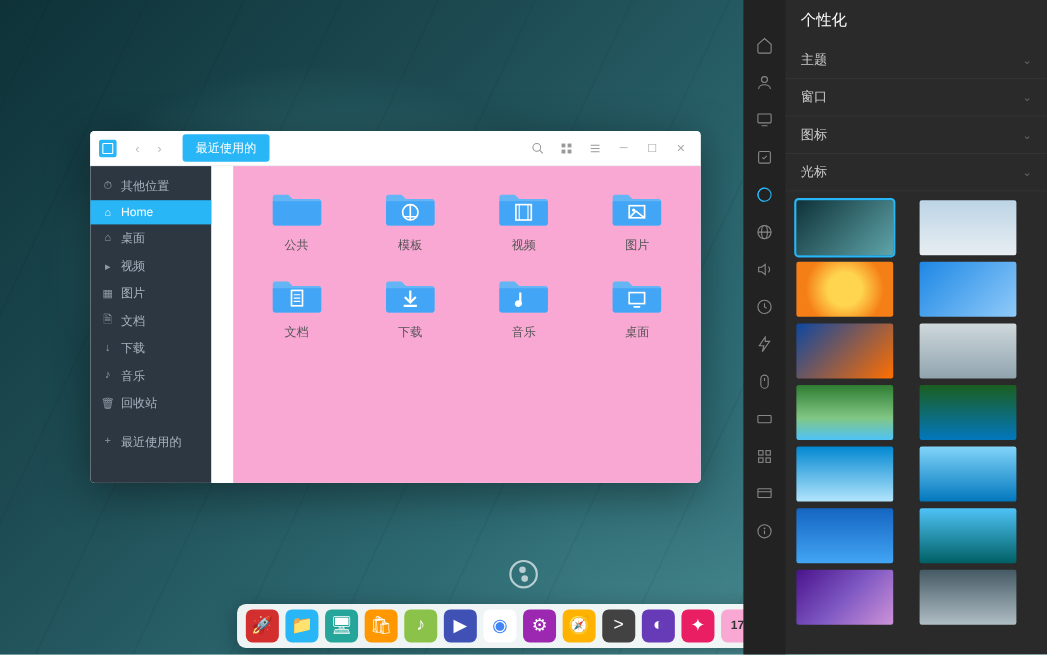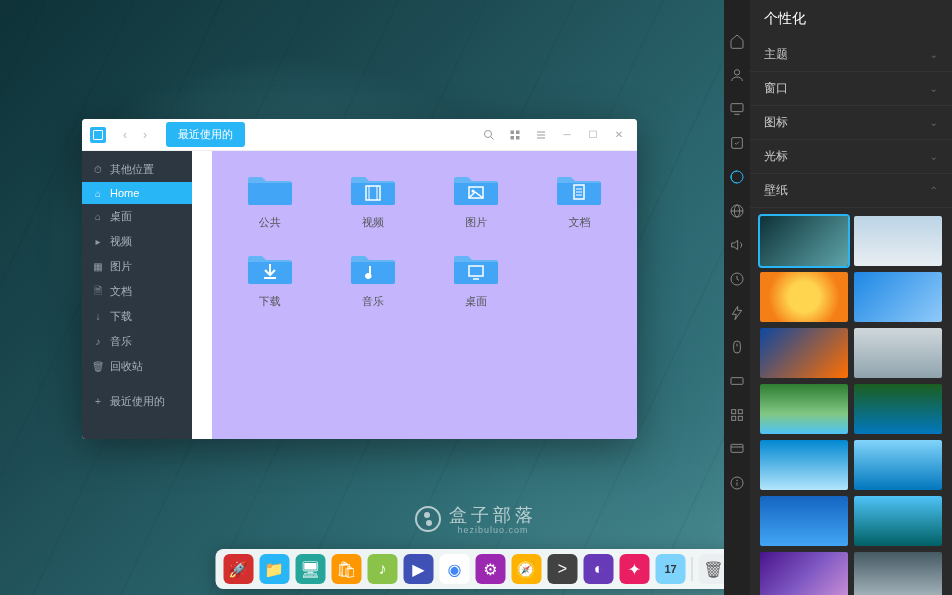--- a/index.html
+++ b/index.html
@@ -16,42 +16,42 @@
 .fm-navbtn { width: 18px; height: 18px; display: flex; align-items: center; justify-content: center; color: #bbb; cursor: pointer; font-size: 12px; }
 .fm-tab { background: #29b6f6; color: #fff; font-size: 11px; padding: 5px 12px; border-radius: 3px; margin-left: 6px; }
 .fm-spacer { flex: 1; }
 .fm-toolbtn { width: 20px; height: 20px; display: flex; align-items: center; justify-content: center; color: #999; font-size: 12px; cursor: pointer; }
 .fm-winbtn { width: 20px; height: 20px; display: flex; align-items: center; justify-content: center; color: #aaa; font-size: 10px; cursor: pointer; }
 .fm-body { flex: 1; display: flex; }
 .fm-sidebar { width: 110px; background: #2d3742; color: #a8b2bd; font-size: 11px; padding: 6px 0; }
 .fm-side-item { padding: 5px 10px; display: flex; align-items: center; gap: 6px; cursor: pointer; }
 .fm-side-item.active { background: #29b6f6; color: #fff; }
 .fm-side-icon { width: 12px; height: 12px; display: inline-flex; align-items: center; justify-content: center; font-size: 10px; opacity: 0.8; }
-.fm-content { flex: 1; padding: 18px 10px; display: grid; grid-template-columns: repeat(4, 1fr); gap: 18px 8px; align-content: start; background: #c4b5fd; margin-left: 20px; }
+.fm-content { flex: 1; padding: 18px 10px; display: grid; grid-template-columns: repeat(4, 1fr); gap: 18px 8px; align-content: start; background: #f9a8d4; margin-left: 20px; }
 .folder { display: flex; flex-direction: column; align-items: center; gap: 6px; cursor: pointer; }
 .folder-icon { width: 52px; height: 40px; position: relative; }
 .folder-icon svg { width: 100%; height: 100%; }
 .folder-label { font-size: 11px; color: #555; }
 
 
 .watermark { position: absolute; left: 50%; bottom: 60px; transform: translateX(-50%); color: rgba(255,255,255,0.65); text-align: center; display: flex; align-items: center; gap: 8px; }
 .wm-logo { width: 26px; height: 26px; border: 2px solid rgba(255,255,255,0.65); border-radius: 50%; position: relative; }
 .wm-logo::before, .wm-logo::after { content: ""; position: absolute; width: 6px; height: 6px; background: rgba(255,255,255,0.65); border-radius: 50%; }
 .wm-logo::before { top: 4px; left: 7px; }
 .wm-logo::after { bottom: 4px; right: 7px; }
 .wm-text { font-size: 18px; letter-spacing: 4px; }
 .wm-sub { font-size: 9px; letter-spacing: 1px; display: block; margin-top: -2px; opacity: 0.7; }
 
 
 .dock { position: absolute; bottom: 6px; left: 50%; transform: translateX(-50%); height: 40px; background: rgba(255,255,255,0.92); border-radius: 8px; display: flex; align-items: center; padding: 0 8px; gap: 6px; box-shadow: 0 4px 20px rgba(0,0,0,0.3); }
 .dock-item { width: 30px; height: 30px; border-radius: 6px; display: flex; align-items: center; justify-content: center; font-size: 16px; cursor: pointer; color: #fff; }
 .dock-sep { width: 1px; height: 24px; background: #ccc; }
 
 
-.settings { position: absolute; right: 0; top: 0; width: 228px; height: 595px; background: #2a2a2a; color: #ccc; display: flex; }
+.settings { position: absolute; right: 0; top: 0; width: 276px; height: 595px; background: #2a2a2a; color: #ccc; display: flex; }
 .settings-icons { width: 38px; background: #222; display: flex; flex-direction: column; align-items: center; padding-top: 32px; gap: 16px; }
 .set-icon { width: 18px; height: 18px; color: #888; cursor: pointer; display: flex; align-items: center; justify-content: center; font-size: 14px; }
 .set-icon.active { color: #29b6f6; }
 .settings-main { flex: 1; display: flex; flex-direction: column; }
 .settings-title { padding: 10px 14px; font-size: 14px; color: #fff; }
 .settings-section { padding: 8px 14px; font-size: 12px; color: #ccc; display: flex; justify-content: space-between; align-items: center; border-bottom: 1px solid #333; cursor: pointer; }
 .settings-section .chev { font-size: 10px; color: #666; }
 .wallpapers { padding: 8px 10px; display: grid; grid-template-columns: 1fr 1fr; gap: 6px; overflow-y: auto; }
 .wp { width: 88px; height: 50px; border-radius: 2px; cursor: pointer; background-size: cover; }
 .wp.sel { outline: 2px solid #29b6f6; }
@@ -143,20 +143,30 @@
           <div class="folder-icon"><svg viewBox="0 0 52 40">
               <path d="M4 10c0-1 1-2 2-2h12l4 4h24c1 0 2 1 2 2v20c0 1-1 2-2 2H6c-1 0-2-1-2-2z" fill="#64b5f6"></path>
               <path d="M4 14h44v20c0 1-1 2-2 2H6c-1 0-2-1-2-2z" fill="#42a5f5"></path>
             </svg></div>
           <div class="folder-label">公共</div>
         </div>
         <div class="folder">
           <div class="folder-icon"><svg viewBox="0 0 52 40">
               <path d="M4 10c0-1 1-2 2-2h12l4 4h24c1 0 2 1 2 2v20c0 1-1 2-2 2H6c-1 0-2-1-2-2z" fill="#64b5f6"></path>
               <path d="M4 14h44v20c0 1-1 2-2 2H6c-1 0-2-1-2-2z" fill="#42a5f5"></path>
+              <circle cx="26" cy="24" r="7" fill="none" stroke="#fff" stroke-width="1.5"></circle>
+              <line x1="26" y1="17" x2="26" y2="31" stroke="#fff" stroke-width="1.5"></line>
+              <line x1="20" y1="28" x2="32" y2="28" stroke="#fff" stroke-width="1.5"></line>
+            </svg></div>
+          <div class="folder-label">模板</div>
+        </div>
+        <div class="folder">
+          <div class="folder-icon"><svg viewBox="0 0 52 40">
+              <path d="M4 10c0-1 1-2 2-2h12l4 4h24c1 0 2 1 2 2v20c0 1-1 2-2 2H6c-1 0-2-1-2-2z" fill="#64b5f6"></path>
+              <path d="M4 14h44v20c0 1-1 2-2 2H6c-1 0-2-1-2-2z" fill="#42a5f5"></path>
               <rect x="19" y="17" width="14" height="14" fill="none" stroke="#fff" stroke-width="1.5"></rect>
               <line x1="22" y1="17" x2="22" y2="31" stroke="#fff"></line>
               <line x1="30" y1="17" x2="30" y2="31" stroke="#fff"></line>
             </svg></div>
           <div class="folder-label">视频</div>
         </div>
         <div class="folder">
           <div class="folder-icon"><svg viewBox="0 0 52 40">
               <path d="M4 10c0-1 1-2 2-2h12l4 4h24c1 0 2 1 2 2v20c0 1-1 2-2 2H6c-1 0-2-1-2-2z" fill="#64b5f6"></path>
               <path d="M4 14h44v20c0 1-1 2-2 2H6c-1 0-2-1-2-2z" fill="#42a5f5"></path>
@@ -204,40 +214,36 @@
               <line x1="23" y1="31" x2="29" y2="31" stroke="#fff" stroke-width="1.5"></line>
             </svg></div>
           <div class="folder-label">桌面</div>
         </div>
       </div>
   </div>
 </div>
 
 <div class="watermark">
   <div class="wm-logo"></div>
-  <div>
-    <div class="wm-text">盒子部落</div>
-    <span class="wm-sub">hezibuluo.com</span>
-  </div>
 </div>
 
 <div class="dock" id="dock">
     <div class="dock-item" style="background: rgb(211, 47, 47);">🚀</div>
     <div class="dock-item" style="background: rgb(41, 182, 246);">📁</div>
     <div class="dock-item" style="background: rgb(38, 166, 154);">🖥</div>
     <div class="dock-item" style="background: rgb(255, 152, 0);">🛍</div>
     <div class="dock-item" style="background: rgb(139, 195, 74);">♪</div>
     <div class="dock-item" style="background: rgb(63, 81, 181);">▶</div>
     <div class="dock-item" style="background: rgb(255, 255, 255); color: rgb(66, 133, 244);">◉</div>
     <div class="dock-item" style="background: rgb(156, 39, 176);">⚙</div>
     <div class="dock-item" style="background: rgb(255, 179, 0);">🧭</div>
     <div class="dock-item" style="background: rgb(66, 66, 66);">&gt;</div>
     <div class="dock-item" style="background: rgb(103, 58, 183);">◐</div>
     <div class="dock-item" style="background: rgb(233, 30, 99);">✦</div>
-    <div class="dock-item" style="background: #7dd3fc; color: rgb(51, 51, 51); font-size: 11px; font-weight: bold;">17</div>
+    <div class="dock-item" style="background: #f9a8d4; color: rgb(51, 51, 51); font-size: 11px; font-weight: bold;">17</div>
     <div class="dock-sep"></div>
     <div class="dock-item" style="background: rgb(236, 239, 241); color: rgb(102, 102, 102);">🗑</div>
   </div>
 
 <div class="settings">
   <div class="settings-icons">
     <div class="set-icon">
         <svg width="16" height="16" viewBox="0 0 24 24" fill="none" stroke="currentColor" stroke-width="1.5">
           <path d="M3 11l9-8 9 8v10a2 2 0 01-2 2H5a2 2 0 01-2-2z"></path>
         </svg>
@@ -337,24 +343,20 @@
           <span>窗口</span>
           <span class="chev">⌄</span>
         </div>
         <div class="settings-section">
           <span>图标</span>
           <span class="chev">⌄</span>
         </div>
         <div class="settings-section">
           <span>光标</span>
           <span class="chev">⌄</span>
-        </div>
-        <div class="settings-section">
-          <span>壁纸</span>
-          <span class="chev">⌃</span>
         </div>
         <div class="wallpapers">
           <div class="wp sel" style="background: linear-gradient(135deg, rgb(14, 50, 56), rgb(95, 165, 170));"></div>
           <div class="wp" style="background: linear-gradient(rgb(188, 212, 230), rgb(232, 238, 242));"></div>
           <div class="wp" style="background: radial-gradient(circle, rgb(255, 213, 79) 30%, rgb(245, 127, 23) 70%);"></div>
           <div class="wp" style="background: linear-gradient(135deg, rgb(30, 136, 229), rgb(144, 202, 249));"></div>
           <div class="wp" style="background: linear-gradient(135deg, rgb(13, 71, 161), rgb(255, 111, 0));"></div>
           <div class="wp" style="background: linear-gradient(rgb(207, 216, 220), rgb(144, 164, 174));"></div>
           <div class="wp" style="background: linear-gradient(rgb(46, 125, 50), rgb(129, 199, 132) 60%, rgb(79, 195, 247));"></div>
           <div class="wp" style="background: linear-gradient(rgb(27, 94, 32), rgb(2, 119, 189));"></div>

